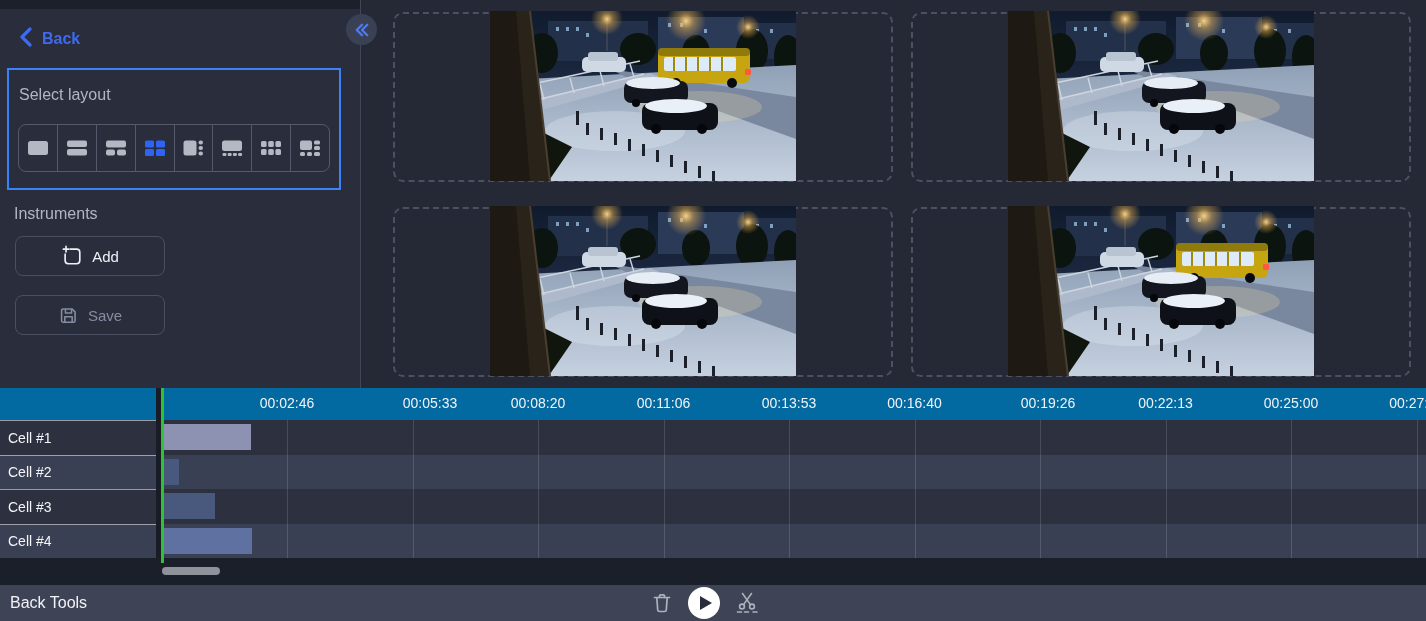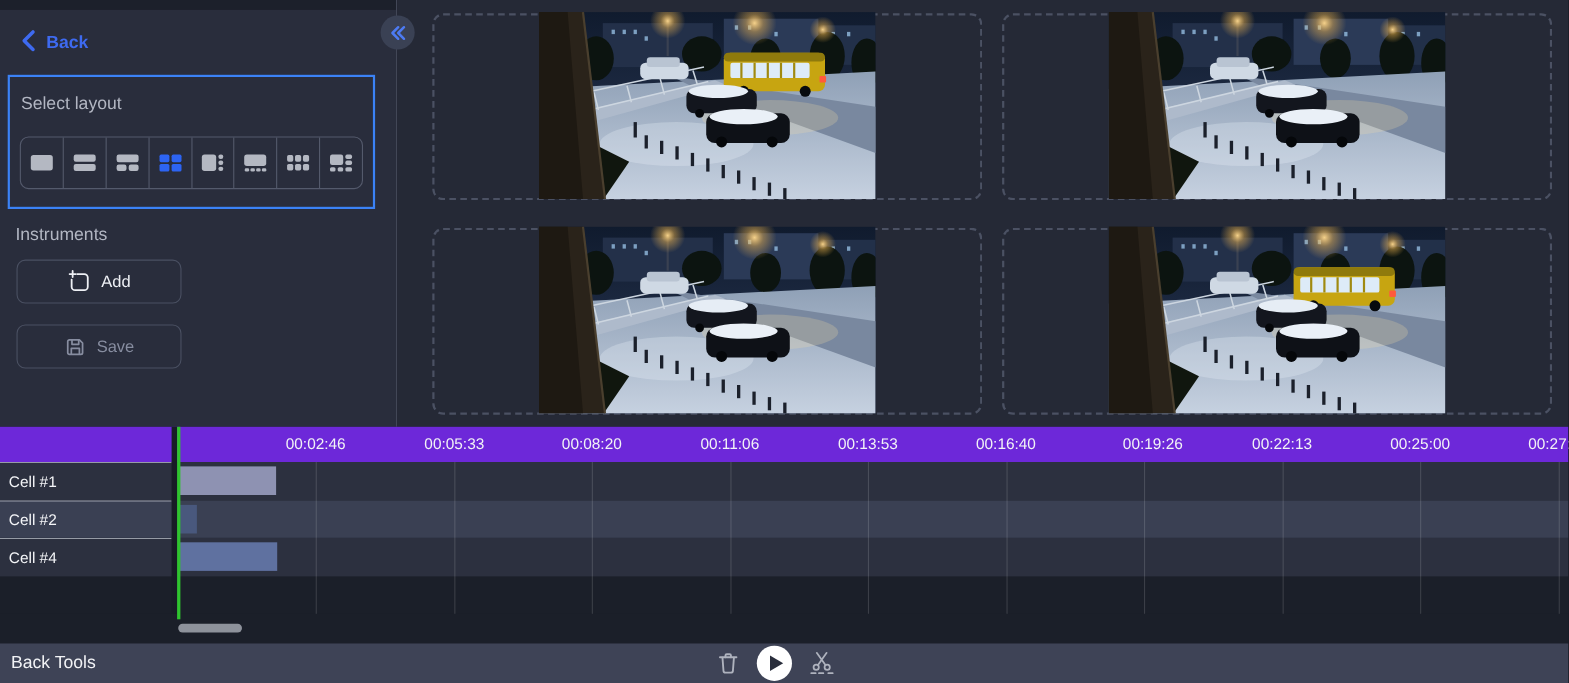--- a/index.html
+++ b/index.html
@@ -54,21 +54,21 @@
   }
   .cell-1 { left:32px;  top:12px; }
   .cell-2 { left:550px; top:12px; }
   .cell-3 { left:32px;  top:207px; }
   .cell-4 { left:550px; top:207px; }
   .cell .frame { width:306px; height:170px; margin-top:-2px; }
   .cell .frame svg { display:block; }
 
   
   .timeline { position:absolute; left:0; top:388px; width:1426px; height:197px; background:#1b1f29; }
-  .tl-ruler { position:absolute; left:0; top:0; width:100%; height:32px; background:#6d28d9; }
+  .tl-ruler { position:absolute; left:0; top:0; width:100%; height:32px; background:#0369a1; }
   .tl-time { position:absolute; top:7px; transform:translateX(-50%); color:#f2f3f6; font-size:14px; white-space:nowrap; }
   .tl-rows { position:absolute; left:0; top:32px; width:100%; height:138px; }
   .tl-row { position:relative; width:100%; height:34.5px; }
   .tl-row .row-bg { position:absolute; inset:0; }
   .tl-row:nth-child(odd)  .row-bg { background:#2c303f; }
   .tl-row:nth-child(even) .row-bg { background:#3a4053; }
   .tl-label {
     position:absolute; left:0; top:0; width:156px; height:100%;
     border-top:1px solid rgba(222,226,234,.6);
     display:flex; align-items:center; padding-left:8px;
@@ -626,40 +626,45 @@
   <polygon points="0,0 26,0 40,170 0,170" fill="#1e1912"></polygon>
   <line x1="40" y1="0" x2="60" y2="170" stroke="#4a3f2e" stroke-width="2"></line>
   </svg>
         </div>
       </div>
   </div>
 
   <div class="timeline">
     <div class="tl-ruler">
         <span class="tl-time" style="left: 287px;">00:02:46</span>
-        <span class="tl-time" style="left: 413px;">00:05:33</span>
+        <span class="tl-time" style="left: 430px;">00:05:33</span>
         <span class="tl-time" style="left: 538px;">00:08:20</span>
         <span class="tl-time" style="left: 663.5px;">00:11:06</span>
         <span class="tl-time" style="left: 789px;">00:13:53</span>
         <span class="tl-time" style="left: 914.5px;">00:16:40</span>
         <span class="tl-time" style="left: 1048px;">00:19:26</span>
         <span class="tl-time" style="left: 1165.5px;">00:22:13</span>
         <span class="tl-time" style="left: 1291px;">00:25:00</span>
         <span class="tl-time" style="left: 1416.5px;">00:27:46</span>
       </div>
     <div class="tl-rows">
         <div class="tl-row">
           <div class="row-bg"></div>
           <div class="clip" style="width: 88px; background: rgb(142, 146, 178);"></div>
           <div class="tl-label">Cell #1</div>
         </div>
         <div class="tl-row">
           <div class="row-bg"></div>
           <div class="clip" style="width: 16px; background: rgb(73, 88, 125);"></div>
           <div class="tl-label">Cell #2</div>
+        </div>
+        <div class="tl-row">
+          <div class="row-bg"></div>
+          <div class="clip" style="width: 52px; background: rgb(73, 88, 125);"></div>
+          <div class="tl-label">Cell #3</div>
         </div>
         <div class="tl-row">
           <div class="row-bg"></div>
           <div class="clip" style="width: 89px; background: rgb(95, 113, 160);"></div>
           <div class="tl-label">Cell #4</div>
         </div>
       </div>
     <div class="tl-gap"></div>
     <div class="playhead" style="background: rgb(47, 196, 47);"></div>
     <div class="tl-scroll">

